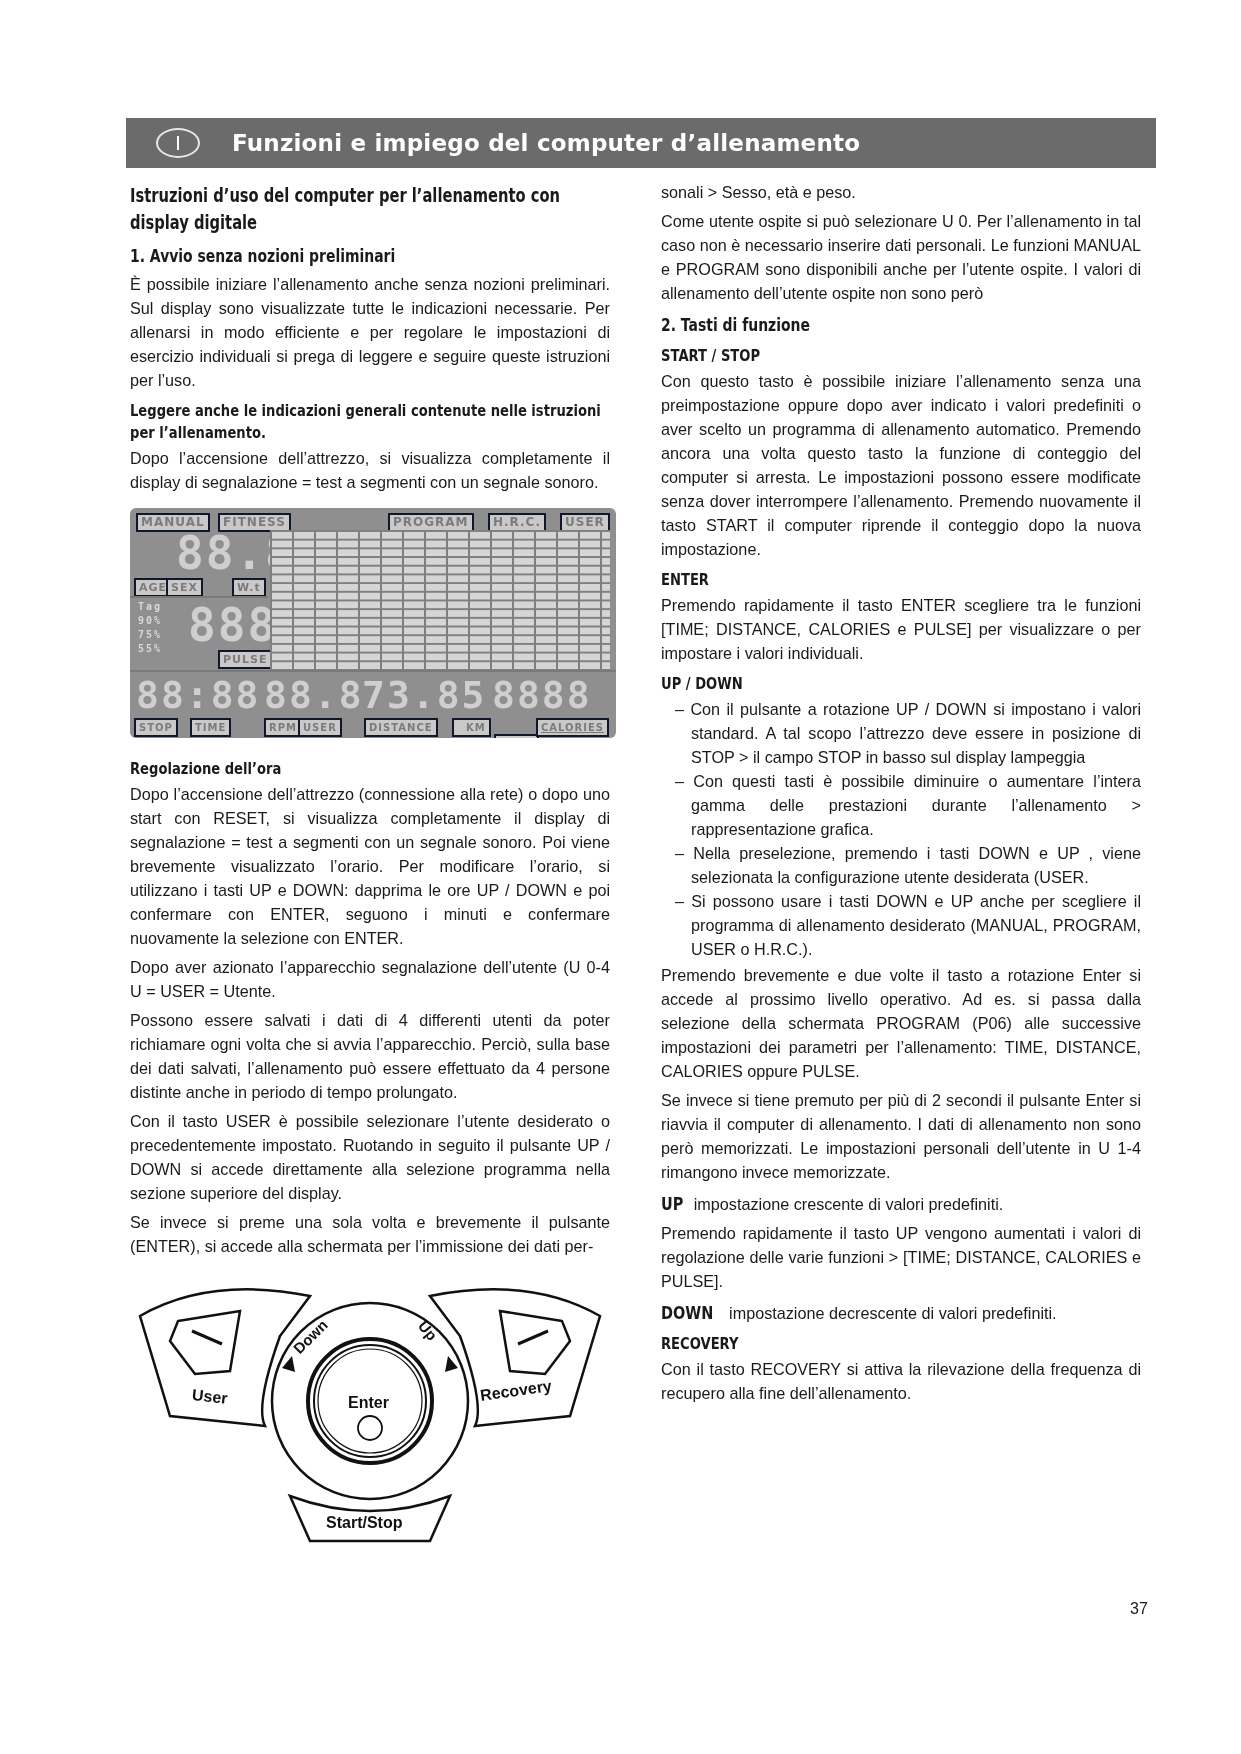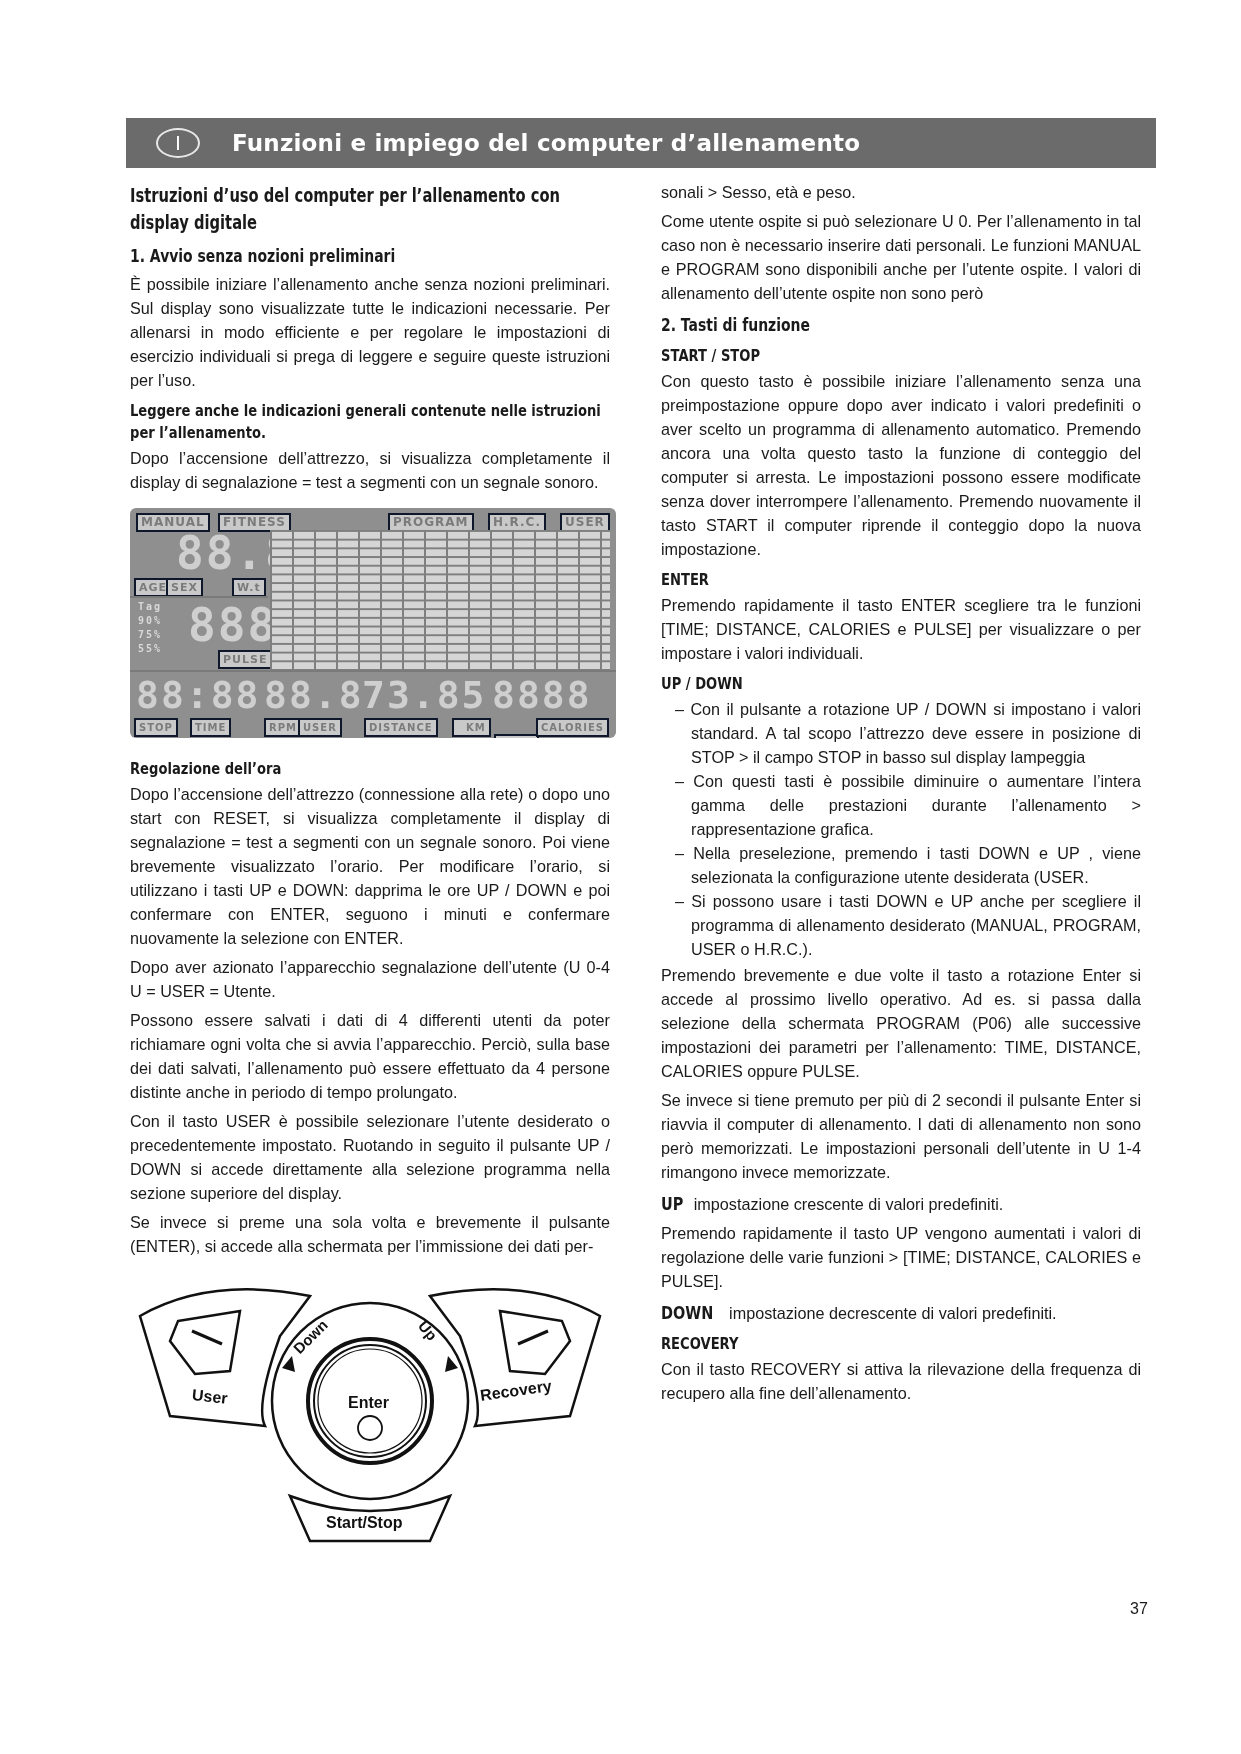--- a/index.html
+++ b/index.html
@@ -78,21 +78,21 @@
     <span class="seg" style="left:232px;top:168px;font-size:38px;">73.85</span>
     <span class="seg" style="left:362px;top:168px;font-size:38px;">8888</span>
 
     <span class="lbl" style="left:4px;top:210px;font-size:10px;">STOP</span>
     <span class="lbl" style="left:60px;top:210px;font-size:10px;">TIME</span>
     <span class="lbl" style="left:134px;top:210px;font-size:10px;">RPM</span>
     <span class="lbl" style="left:168px;top:210px;font-size:10px;">USER</span>
     <span class="lbl" style="left:234px;top:210px;font-size:10px;">DISTANCE</span>
     <span class="lbl" style="left:322px;top:210px;font-size:10px;padding-left:12px;">KM</span>
     <span class="lbl" style="left:364px;top:210px;font-size:10px;margin-top:16px;">WATT</span>
-    <span class="lbl" style="left:406px;top:210px;font-size:10px;">CALORIES</span>
+    <span class="lbl" style="left:406px;top:210px;font-size:10px;text-decoration:underline;">CALORIES</span>
   </div>
 
   <h4 class="h">Regolazione dell’ora</h4>
   <p>Dopo l’accensione dell’attrezzo (connessione alla rete) o dopo uno start con RESET, si visualizza completamente il display di segnalazione = test a segmenti con un segnale sonoro. Poi viene brevemente visualizzato l’orario. Per modificare l’orario, si utilizzano i tasti UP e DOWN: dapprima le ore UP / DOWN e poi confermare con ENTER, seguono i minuti e confermare nuovamente la selezione con ENTER.</p>
   <p>Dopo aver azionato l’apparecchio segnalazione dell’utente (U 0-4   U = USER = Utente.</p>
   <p>Possono essere salvati i dati di 4 differenti utenti da poter richiamare ogni volta che si avvia l’apparecchio. Perciò, sulla base dei dati salvati, l’allenamento può essere effettuato da 4 persone distinte anche in periodo di tempo prolungato.</p>
   <p>Con il tasto USER è possibile selezionare l’utente desiderato o precedentemente impostato. Ruotando in seguito il pulsante UP / DOWN si accede direttamente alla selezione programma nella sezione superiore del display.</p>
   <p>Se invece si preme una sola volta e brevemente il pulsante (ENTER), si accede alla schermata per l’immissione dei dati per-</p>
 
   <div class="console">

